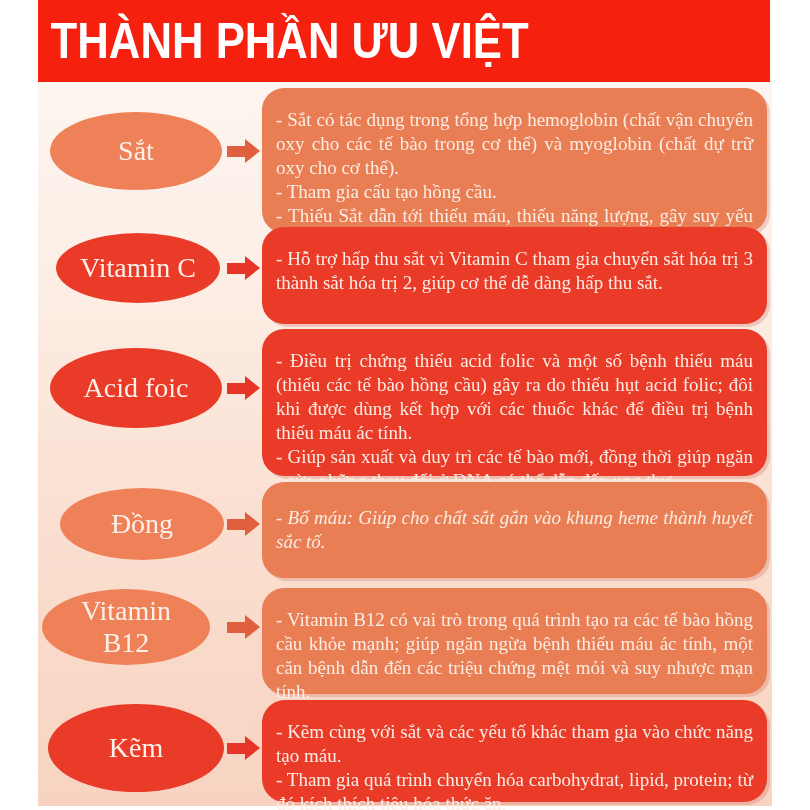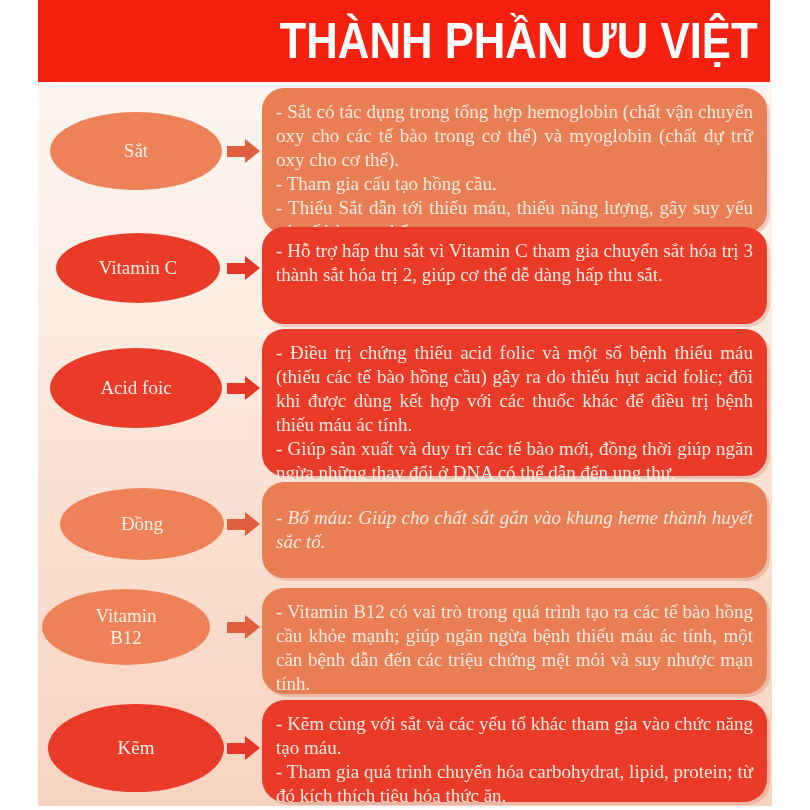--- a/index.html
+++ b/index.html
@@ -7,38 +7,38 @@
     width:810px;height:810px;position:relative;background:#ffffff;
     font-family:"Liberation Serif", serif;overflow:hidden;
   }
   .content{
     position:absolute;left:38px;top:0;width:734px;height:806px;
     background:linear-gradient(180deg, var(--bg-top) 0%, #fceee5 35%, #fadfd0 65%, var(--bg-bottom) 100%);
   }
   .header{
     position:absolute;left:38px;top:0;width:732px;height:82px;
     background:var(--header-red);
-    display:flex;align-items:center;justify-content:flex-end;
+    display:flex;align-items:center;justify-content:flex-start;
   }
   .header h1{
     margin:0;color:#ffffff;font-family:"Liberation Sans", sans-serif;
     font-weight:800;font-size:46px;letter-spacing:0px;
     transform:scale(0.95,1.08);white-space:nowrap;
   }
   .oval{
     position:absolute;border-radius:50%;
     display:flex;align-items:center;justify-content:center;text-align:center;
-    color:#fdf1ea;font-size:19px;line-height:1.15;white-space:pre-line;
+    color:#fdf1ea;font-size:28px;line-height:1.15;white-space:pre-line;
   }
   .v-orange .oval{background:var(--orange-oval);}
   .v-red .oval{background:var(--red);}
   .box{
     position:absolute;left:262px;width:505px;border-radius:22px;
     color:var(--text-light);font-size:19px;line-height:24px;
-    padding:12px 14px;box-sizing:border-box;
+    padding:20px 14px;box-sizing:border-box;
     box-shadow:3px 3px 0 rgba(180,40,25,0.18);
   }
   .box p{margin:0;text-align:justify;}
   .v-orange .box{background:var(--orange);}
   .v-red .box{background:var(--red);}
   .box.center{display:flex;flex-direction:column;justify-content:center;}
   .arrow{
     position:absolute;left:227px;width:34px;height:26px;
     display:flex;align-items:center;
   }

